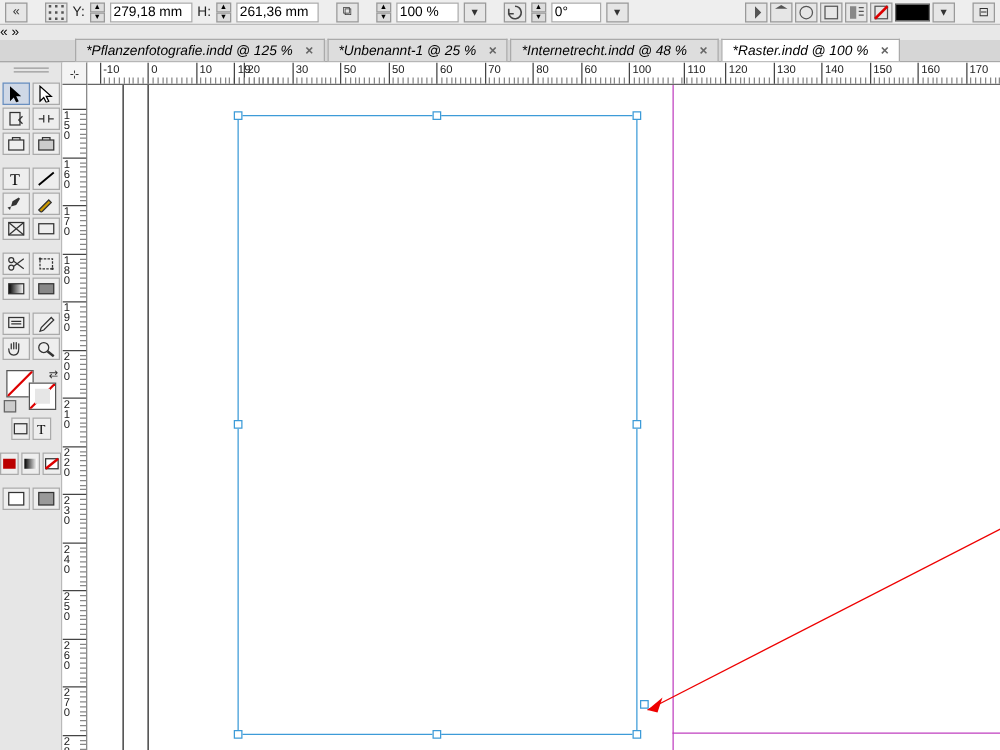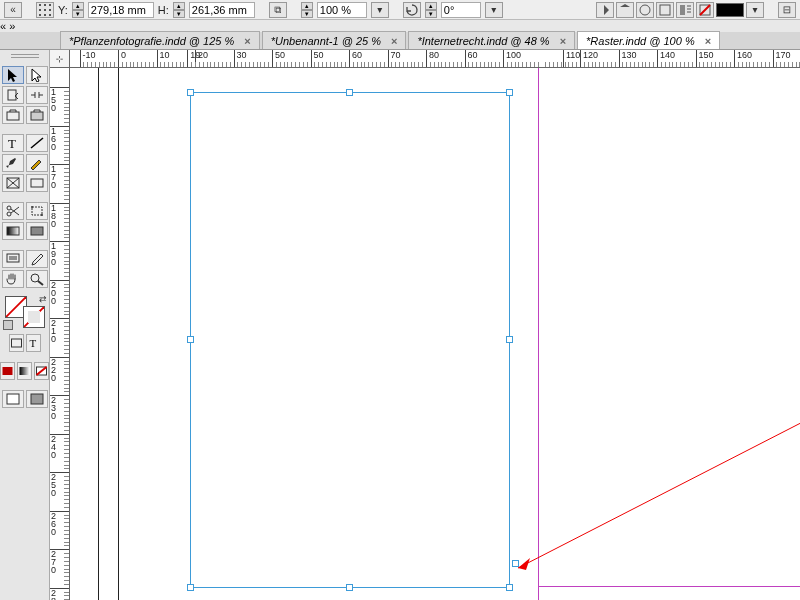--- a/index.html
+++ b/index.html
@@ -504,21 +504,21 @@
           <div class="htick" style="left: 433px;">100</div>
           <div class="hmin" style="left: 436.85px;"></div>
           <div class="hmin" style="left: 440.7px;"></div>
           <div class="hmin" style="left: 444.55px;"></div>
           <div class="hmin" style="left: 448.4px;"></div>
           <div class="hmin" style="left: 452.25px;"></div>
           <div class="hmin" style="left: 456.1px;"></div>
           <div class="hmin" style="left: 459.95px;"></div>
           <div class="hmin" style="left: 463.8px;"></div>
           <div class="hmin" style="left: 467.65px;"></div>
-          <div class="htick" style="left: 493px;">110</div>
+          <div class="htick" style="left: 477px;">110</div>
           <div class="hmin" style="left: 475.35px;"></div>
           <div class="hmin" style="left: 479.2px;"></div>
           <div class="hmin" style="left: 483.05px;"></div>
           <div class="hmin" style="left: 486.9px;"></div>
           <div class="hmin" style="left: 490.75px;"></div>
           <div class="hmin" style="left: 494.6px;"></div>
           <div class="hmin" style="left: 498.45px;"></div>
           <div class="hmin" style="left: 502.3px;"></div>
           <div class="hmin" style="left: 506.15px;"></div>
           <div class="htick" style="left: 510px;">120</div>

